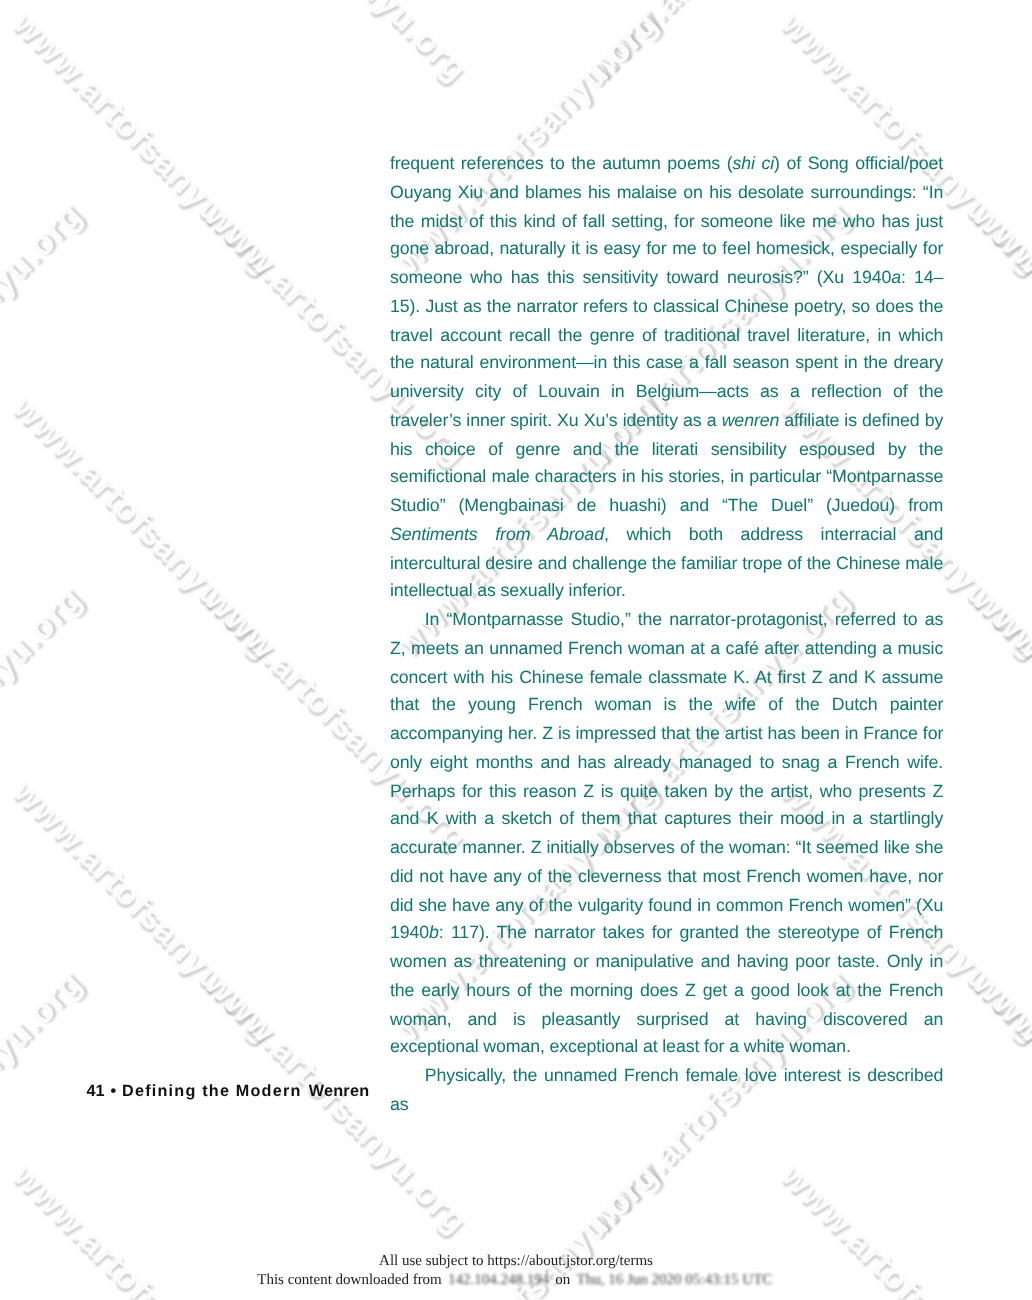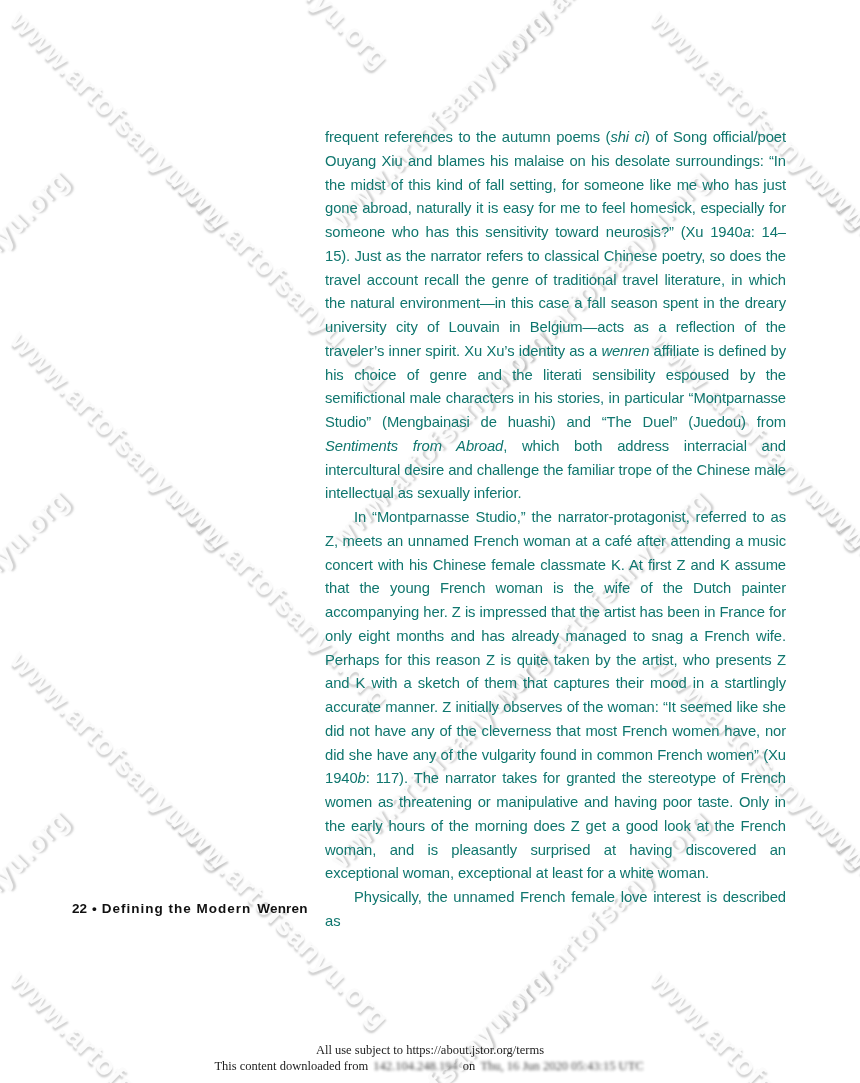--- a/index.html
+++ b/index.html
@@ -78,21 +78,21 @@
     <div class="wm-tile" style="left: 610px; top: 1063px; transform: rotate(45deg);">www.artofsanyu.org</div>
   </div>
 
 <div class="text-block" id="text-block">
     <p><span>frequent references to the autumn poems (</span><span class="it">shi ci</span><span>) of Song official/poet Ouyang Xiu and blames his malaise on his desolate surroundings: “In the midst of this kind of fall setting, for someone like me who has just gone abroad, naturally it is easy for me to feel homesick, especially for someone who has this sensitivity toward neurosis?” (Xu 1940</span><span class="it">a</span><span>: 14–15). Just as the narrator refers to classical Chinese poetry, so does the travel account recall the genre of traditional travel literature, in which the natural environment—in this case a fall season spent in the dreary university city of Louvain in Belgium—acts as a reflection of the traveler’s inner spirit. Xu Xu’s identity as a </span><span class="it">wenren</span><span> affiliate is defined by his choice of genre and the literati sensibility espoused by the semifictional male characters in his stories, in particular “Montparnasse Studio” (Mengbainasi de huashi) and “The Duel” (Juedou) from </span><span class="it">Sentiments from Abroad</span><span>, which both address interracial and intercultural desire and challenge the familiar trope of the Chinese male intellectual as sexually inferior.</span></p>
     <p class="indent"><span>In “Montparnasse Studio,” the narrator-protagonist, referred to as Z, meets an unnamed French woman at a café after attending a music concert with his Chinese female classmate K. At first Z and K assume that the young French woman is the wife of the Dutch painter accompanying her. Z is impressed that the artist has been in France for only eight months and has already managed to snag a French wife. Perhaps for this reason Z is quite taken by the artist, who presents Z and K with a sketch of them that captures their mood in a startlingly accurate manner. Z initially observes of the woman: “It seemed like she did not have any of the cleverness that most French women have, nor did she have any of the vulgarity found in common French women” (Xu 1940</span><span class="it">b</span><span>: 117). The narrator takes for granted the stereotype of French women as threatening or manipulative and having poor taste. Only in the early hours of the morning does Z get a good look at the French woman, and is pleasantly surprised at having discovered an exceptional woman, exceptional at least for a white woman.</span></p>
     <p class="indent"><span>Physically, the unnamed French female love interest is described as</span></p>
   </div>
 
 <div class="book-footer">
-  <span>22</span><span class="bullet">•</span><span class="bf-italic">Defining the Modern</span><span class="bf-roman">Wenren</span>
+  <span>41</span><span class="bullet">•</span><span class="bf-italic">Defining the Modern</span><span class="bf-roman">Wenren</span>
 </div>
 
 <div class="jstor">
   <div>All use subject to https://about.jstor.org/terms</div>
   <div>
     <span>This content downloaded from</span>
     <span class="redacted">142.104.248.194</span>
     <span>on</span>
     <span class="redacted">Thu, 16 Jun 2020 05:43:15 UTC</span>
   </div>

